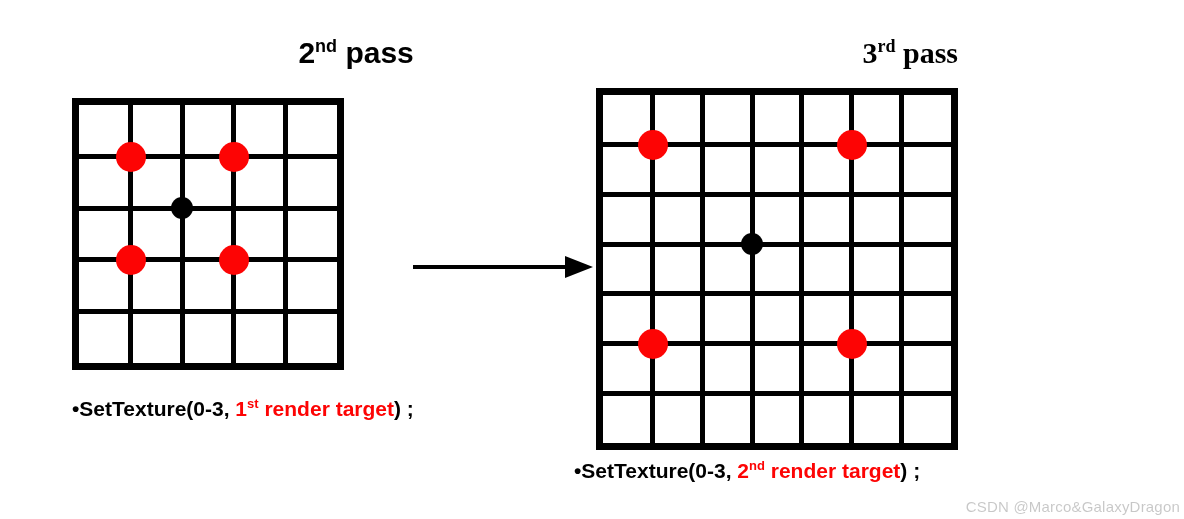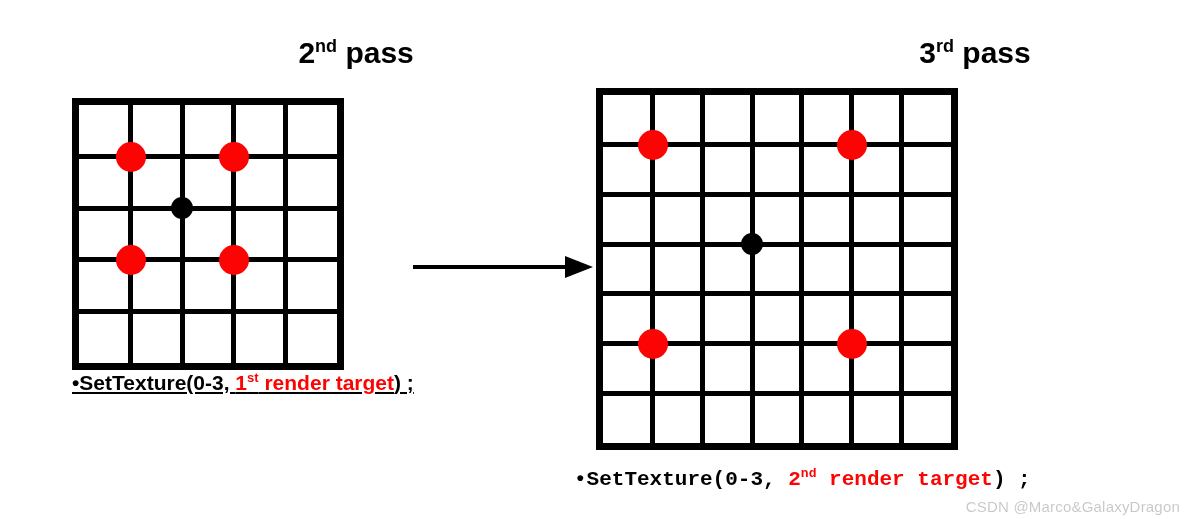--- a/index.html
+++ b/index.html
@@ -111,32 +111,32 @@
         <div class="gline" style="left: calc(80% - 2.5px); top: 0px; width: 5px; height: 100%;"></div>
         <div class="gline" style="top: calc(80% - 2.5px); left: 0px; height: 5px; width: 100%;"></div>
         <div class="dot dot-red" style="left: 20%; top: 20%; width: 30px; height: 30px;"></div>
         <div class="dot dot-red" style="left: 60%; top: 20%; width: 30px; height: 30px;"></div>
         <div class="dot dot-red" style="left: 20%; top: 60%; width: 30px; height: 30px;"></div>
         <div class="dot dot-red" style="left: 60%; top: 60%; width: 30px; height: 30px;"></div>
         <div class="dot dot-black" style="left: 40%; top: 40%; width: 22px; height: 22px;"></div>
       </div>
   </div>
 
-  <div class="caption" style="text-decoration:underline;">
+  <div class="caption" style="margin-top:26px;">
     <span>•SetTexture(0-3, </span><span class="red"><span>1</span><sup>st</sup><span> render target</span></span><span>) ;</span>
   </div>
 </div>
 
 <div class="arrow" style="left:413px; top:256px; width:180px; height:22px;">
   <div class="arrow-shaft" style="left:0; top:9px; width:156px;"></div>
   <div class="arrow-head" style="left:152px; top:0;"></div>
 </div>
 
 <div class="panel" style="left:596px; top:36px;">
-  <div class="panel-title" style="margin-left:0;">
+  <div class="panel-title" style="margin-left:0;font-family:Liberation Serif, serif;">
     <span>3</span><sup>rd</sup><span> pass</span>
   </div>
 
   <div class="grid" id="grid-right" style="margin-top:18px; width:362px; height:362px;">
     <div class="grid-inner" id="grid-right-inner">
         <div class="gline" style="left: calc(14.2857% - 2.5px); top: 0px; width: 5px; height: 100%;"></div>
         <div class="gline" style="top: calc(14.2857% - 2.5px); left: 0px; height: 5px; width: 100%;"></div>
         <div class="gline" style="left: calc(28.5714% - 2.5px); top: 0px; width: 5px; height: 100%;"></div>
         <div class="gline" style="top: calc(28.5714% - 2.5px); left: 0px; height: 5px; width: 100%;"></div>
         <div class="gline" style="left: calc(42.8571% - 2.5px); top: 0px; width: 5px; height: 100%;"></div>
@@ -148,18 +148,18 @@
         <div class="gline" style="left: calc(85.7143% - 2.5px); top: 0px; width: 5px; height: 100%;"></div>
         <div class="gline" style="top: calc(85.7143% - 2.5px); left: 0px; height: 5px; width: 100%;"></div>
         <div class="dot dot-red" style="left: 14.2857%; top: 14.2857%; width: 30px; height: 30px;"></div>
         <div class="dot dot-red" style="left: 71.4286%; top: 14.2857%; width: 30px; height: 30px;"></div>
         <div class="dot dot-red" style="left: 14.2857%; top: 71.4286%; width: 30px; height: 30px;"></div>
         <div class="dot dot-red" style="left: 71.4286%; top: 71.4286%; width: 30px; height: 30px;"></div>
         <div class="dot dot-black" style="left: 42.8571%; top: 42.8571%; width: 22px; height: 22px;"></div>
       </div>
   </div>
 
-  <div class="caption" style="margin-top:16px; margin-left:-22px;font-family:Liberation Mono, monospace;">
+  <div class="caption" style="margin-top:8px; margin-left:-22px;">
     <span>•SetTexture(0-3, </span><span class="red"><span>2</span><sup>nd</sup><span> render target</span></span><span>) ;</span>
   </div>
 </div>
 
 <div class="watermark">CSDN @Marco&amp;GalaxyDragon</div>
 
 </body></html>

